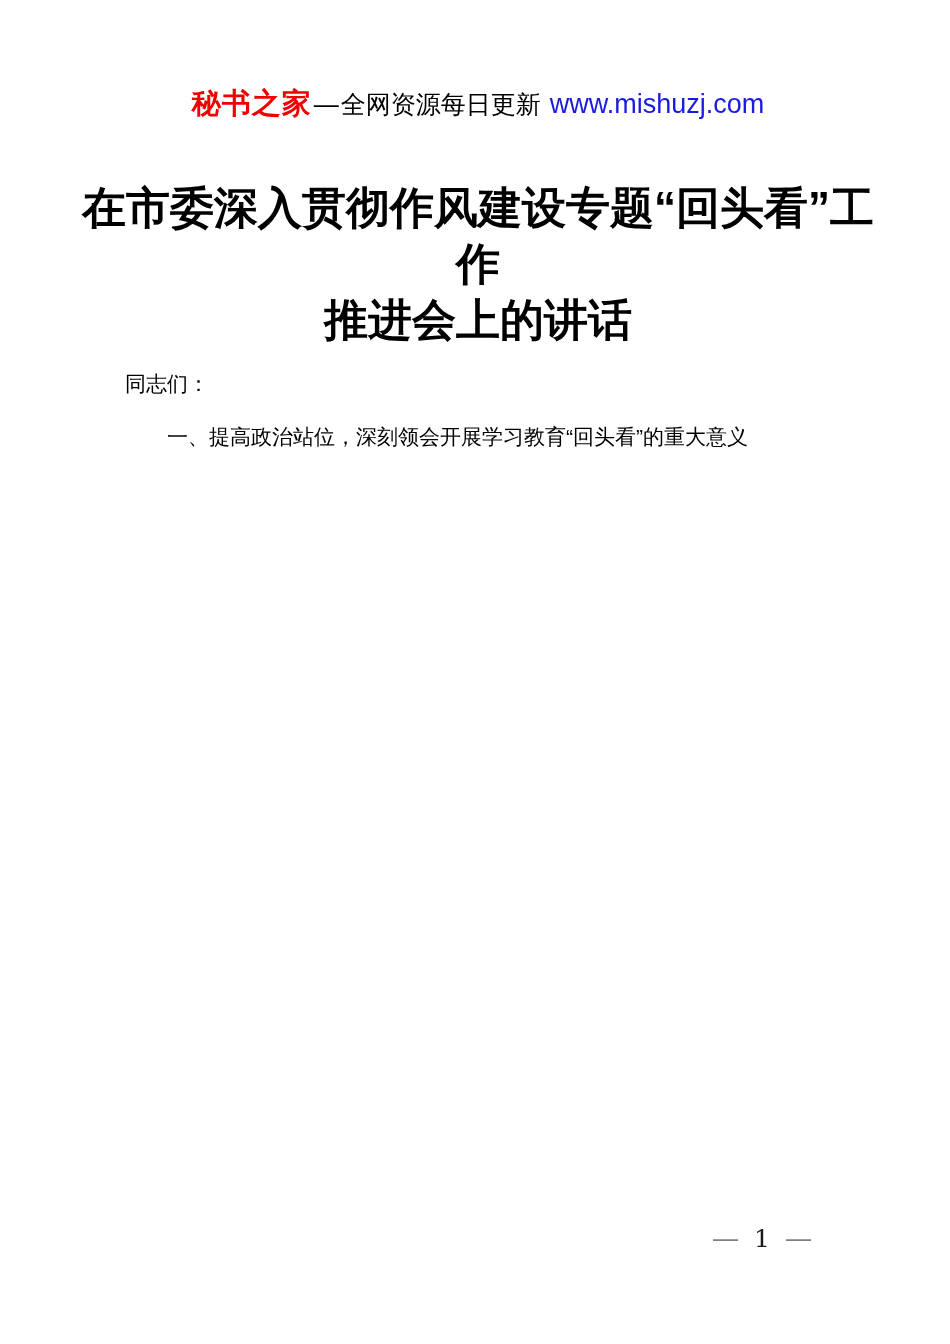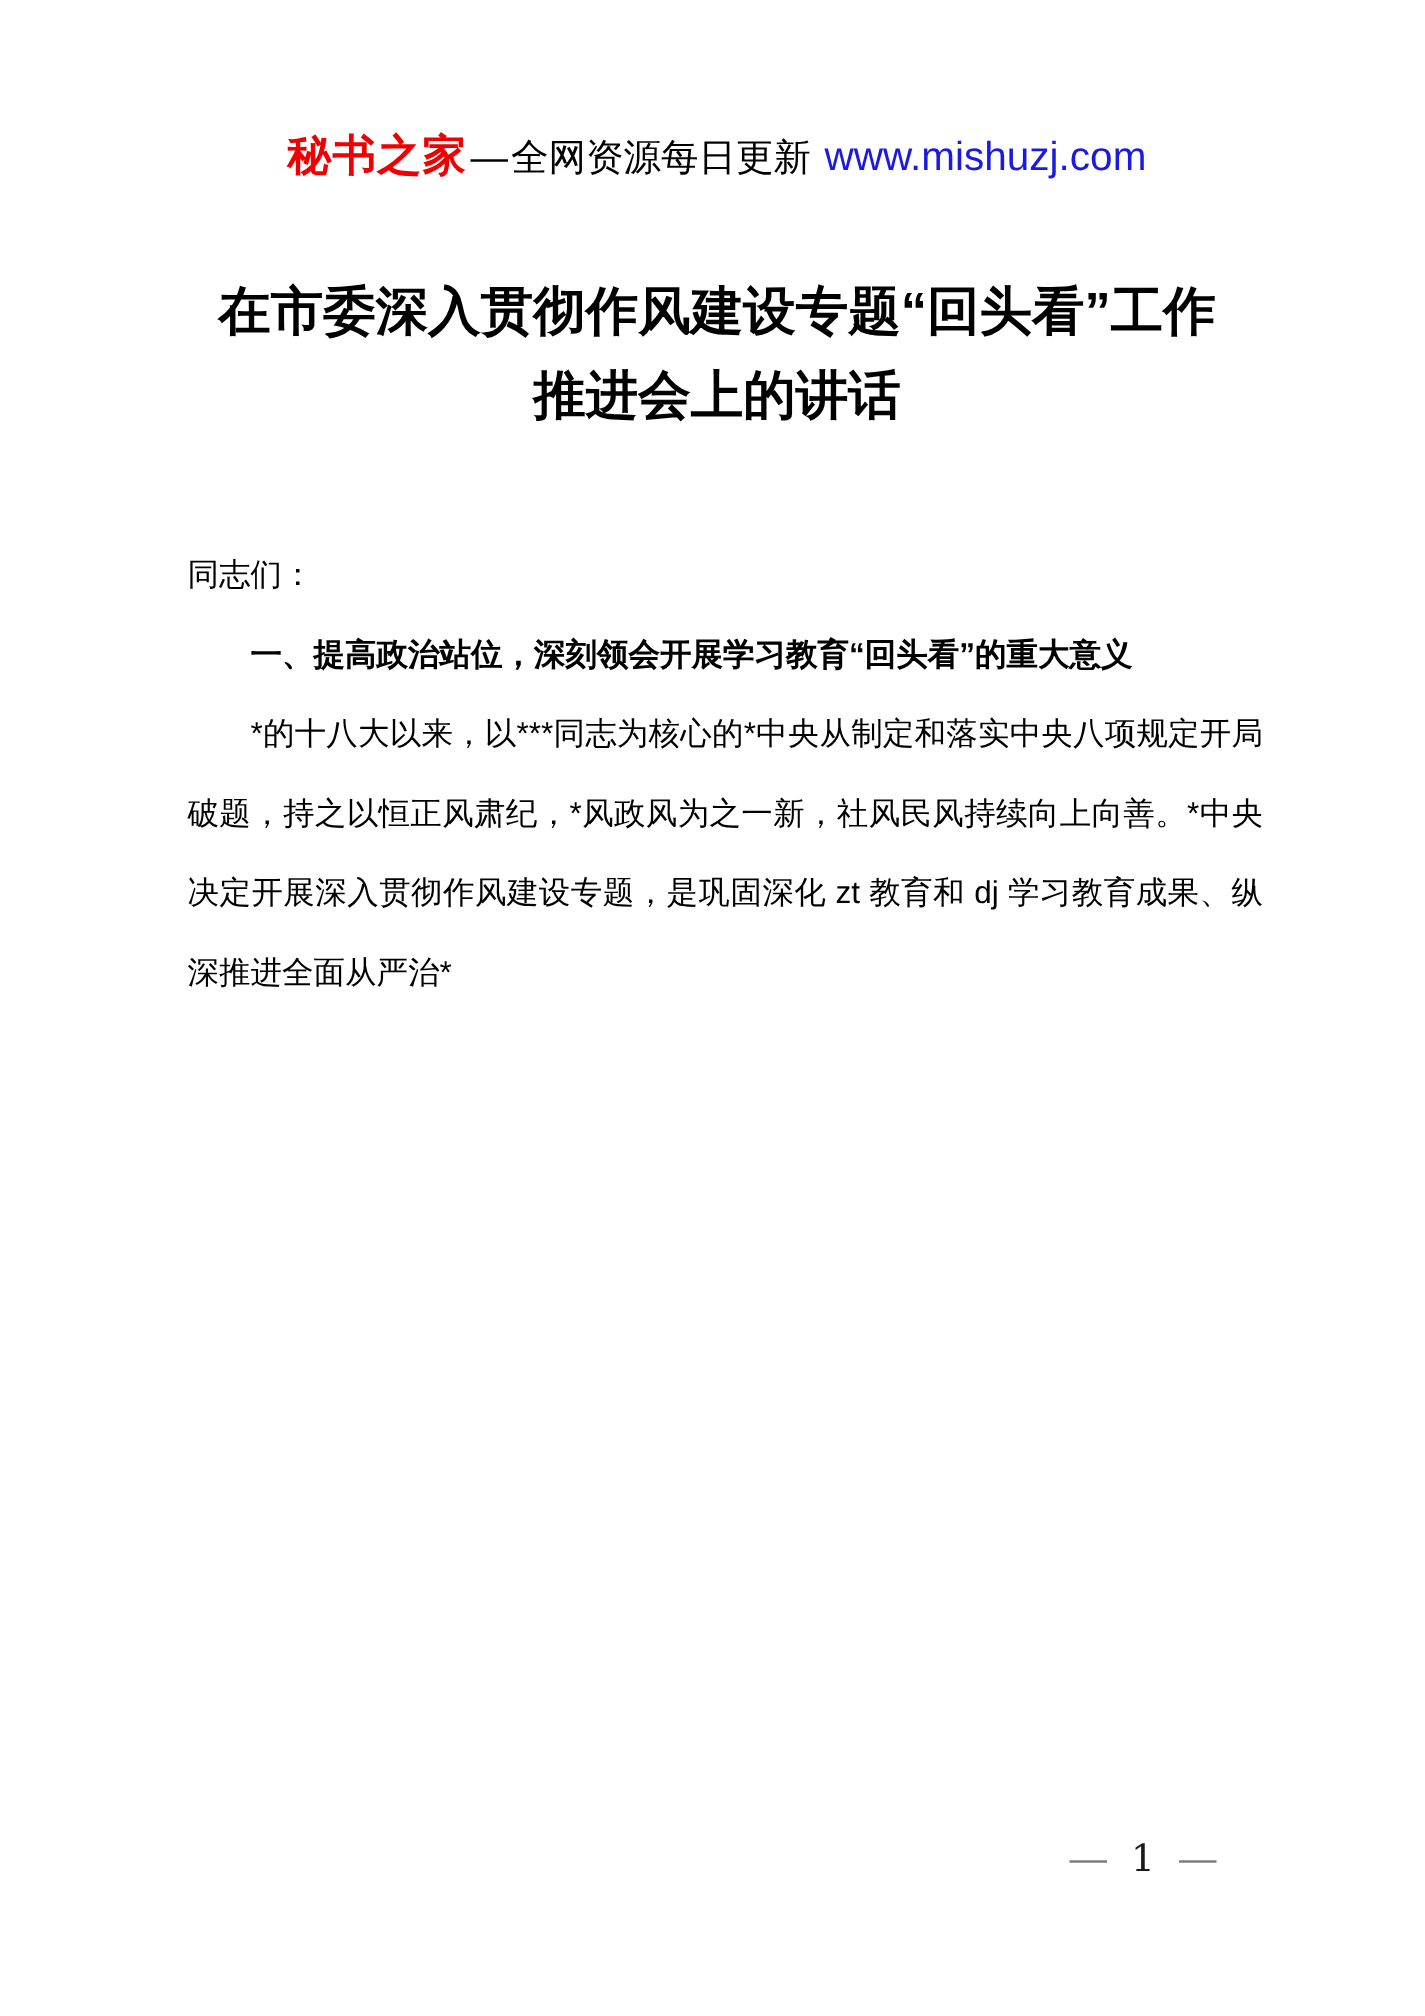--- a/index.html
+++ b/index.html
@@ -36,39 +36,39 @@
     color: #1a1ae0;
     font-size: 27px;
     text-decoration: none;
     margin-left: 8px;
   }
   
   .doc-title {
     position: absolute;
     top: 176px; left: 60px; right: 60px;
     text-align: center;
-    font-size: 35px;
+    font-size: 44px;
     font-weight: 700;
     line-height: 56px;
     white-space: pre-line;
     color: #000000;
   }
   
   .doc-body {
     position: absolute;
     top: 353px; left: 121px;
     width: 717px;
     font-size: 21px;
     line-height: 53px;
     text-align: justify;
     color: #000000;
   }
   .doc-body p { margin: 0; }
   .para { text-indent: 2em; }
-  .heading { text-indent: 2em; font-weight: 700; }
+  .heading { text-indent: 2em; font-weight: 400; }
   
   .footer {
     position: absolute;
     top: 1220px; left: 668px;
     width: 180px;
     text-align: center;
     font-size: 25px;
     white-space: nowrap;
   }
   .dash { color: #7f7f7f; }
@@ -86,20 +86,19 @@
   <div class="header">
     <span class="brand">秘书之家</span><span class="sep">—</span><span class="tagline">全网资源每日更新</span><a class="url" href="#">www.mishuzj.com</a>
   </div>
 
   <h1 class="doc-title">在市委深入贯彻作风建设专题“回头看”工作
 推进会上的讲话</h1>
 
   <div class="doc-body">
     <p class="salutation">同志们：</p>
     <p class="heading">一、提高政治站位，深刻领会开展学习教育“回头看”的重大意义</p>
-    <p class="para">*的十八大以来，以***同志为核心的*中央从制定和落实中央八项规定开局破题，持之以恒正风肃纪，*风政风为之一新，社风民风持续向上向善。*中央决定开展深入贯彻作风建设专题，是巩固深化 zt 教育和 dj 学习教育成果、纵深推进全面从严治*</p>
   </div>
 
   <div class="footer">
     <span class="dash">—</span><span class="pagenum">1</span><span class="dash">—</span>
   </div>
 
 </div>
 
 </body></html>

